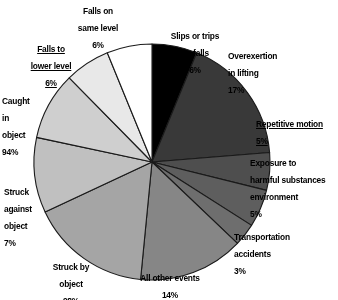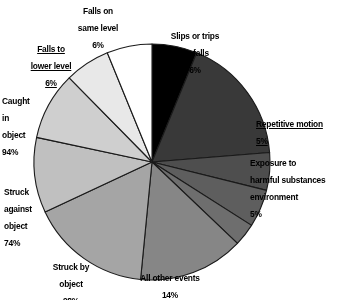--- a/index.html
+++ b/index.html
@@ -54,41 +54,47 @@
         <path d="M 152 162 L 36.61 137.34 A 118 118 0 0 1 69.24 77.89 Z" fill="#cfcfcf" stroke="#1a1a1a" stroke-width="1.1" stroke-linejoin="round"></path>
         <path d="M 152 162 L 69.24 77.89 A 118 118 0 0 1 107.29 52.80 Z" fill="#e8e8e8" stroke="#1a1a1a" stroke-width="1.1" stroke-linejoin="round"></path>
         <path d="M 152 162 L 107.29 52.80 A 118 118 0 0 1 152.00 44.00 Z" fill="#ffffff" stroke="#1a1a1a" stroke-width="1.1" stroke-linejoin="round"></path>
       </g>
   </svg>
 
   <div class="pie-label" style="left:152px; top:4px; width:86px;margin-top:24px;">Slips or trips
 no falls
 6%</div>
 
+  <div class="pie-label align-left" style="left:228px; top:48px; width:92px;">Overexertion
+in lifting
+17%</div>
 
   <div class="pie-label align-left" style="left:256px; top:116px; width:82px;text-decoration:underline;">Repetitive motion
 5%</div>
 
   <div class="pie-label align-left" style="left:250px; top:155px; width:88px;">Exposure to
 harmful substances
 environment
 5%</div>
 
+  <div class="pie-label align-left" style="left:234px; top:229px; width:86px;">Transportation
+accidents
+3%</div>
 
   <div class="pie-label" style="left:125px; top:270px; width:90px;">All other events
 14%</div>
 
   <div class="pie-label" style="left:38px; top:259px; width:66px;">Struck by
 object
 98%</div>
 
   <div class="pie-label align-left" style="left:4px; top:184px; width:54px;">Struck
 against
 object
-74%</div>
+7%</div>
 
   <div class="pie-label align-left" style="left:2px; top:93px; width:50px;">Caught
 in
 object
 94%</div>
 
   <div class="pie-label align-right" style="left:12px; top:41px; width:78px;">Falls to
 lower level
 6%</div>
 

